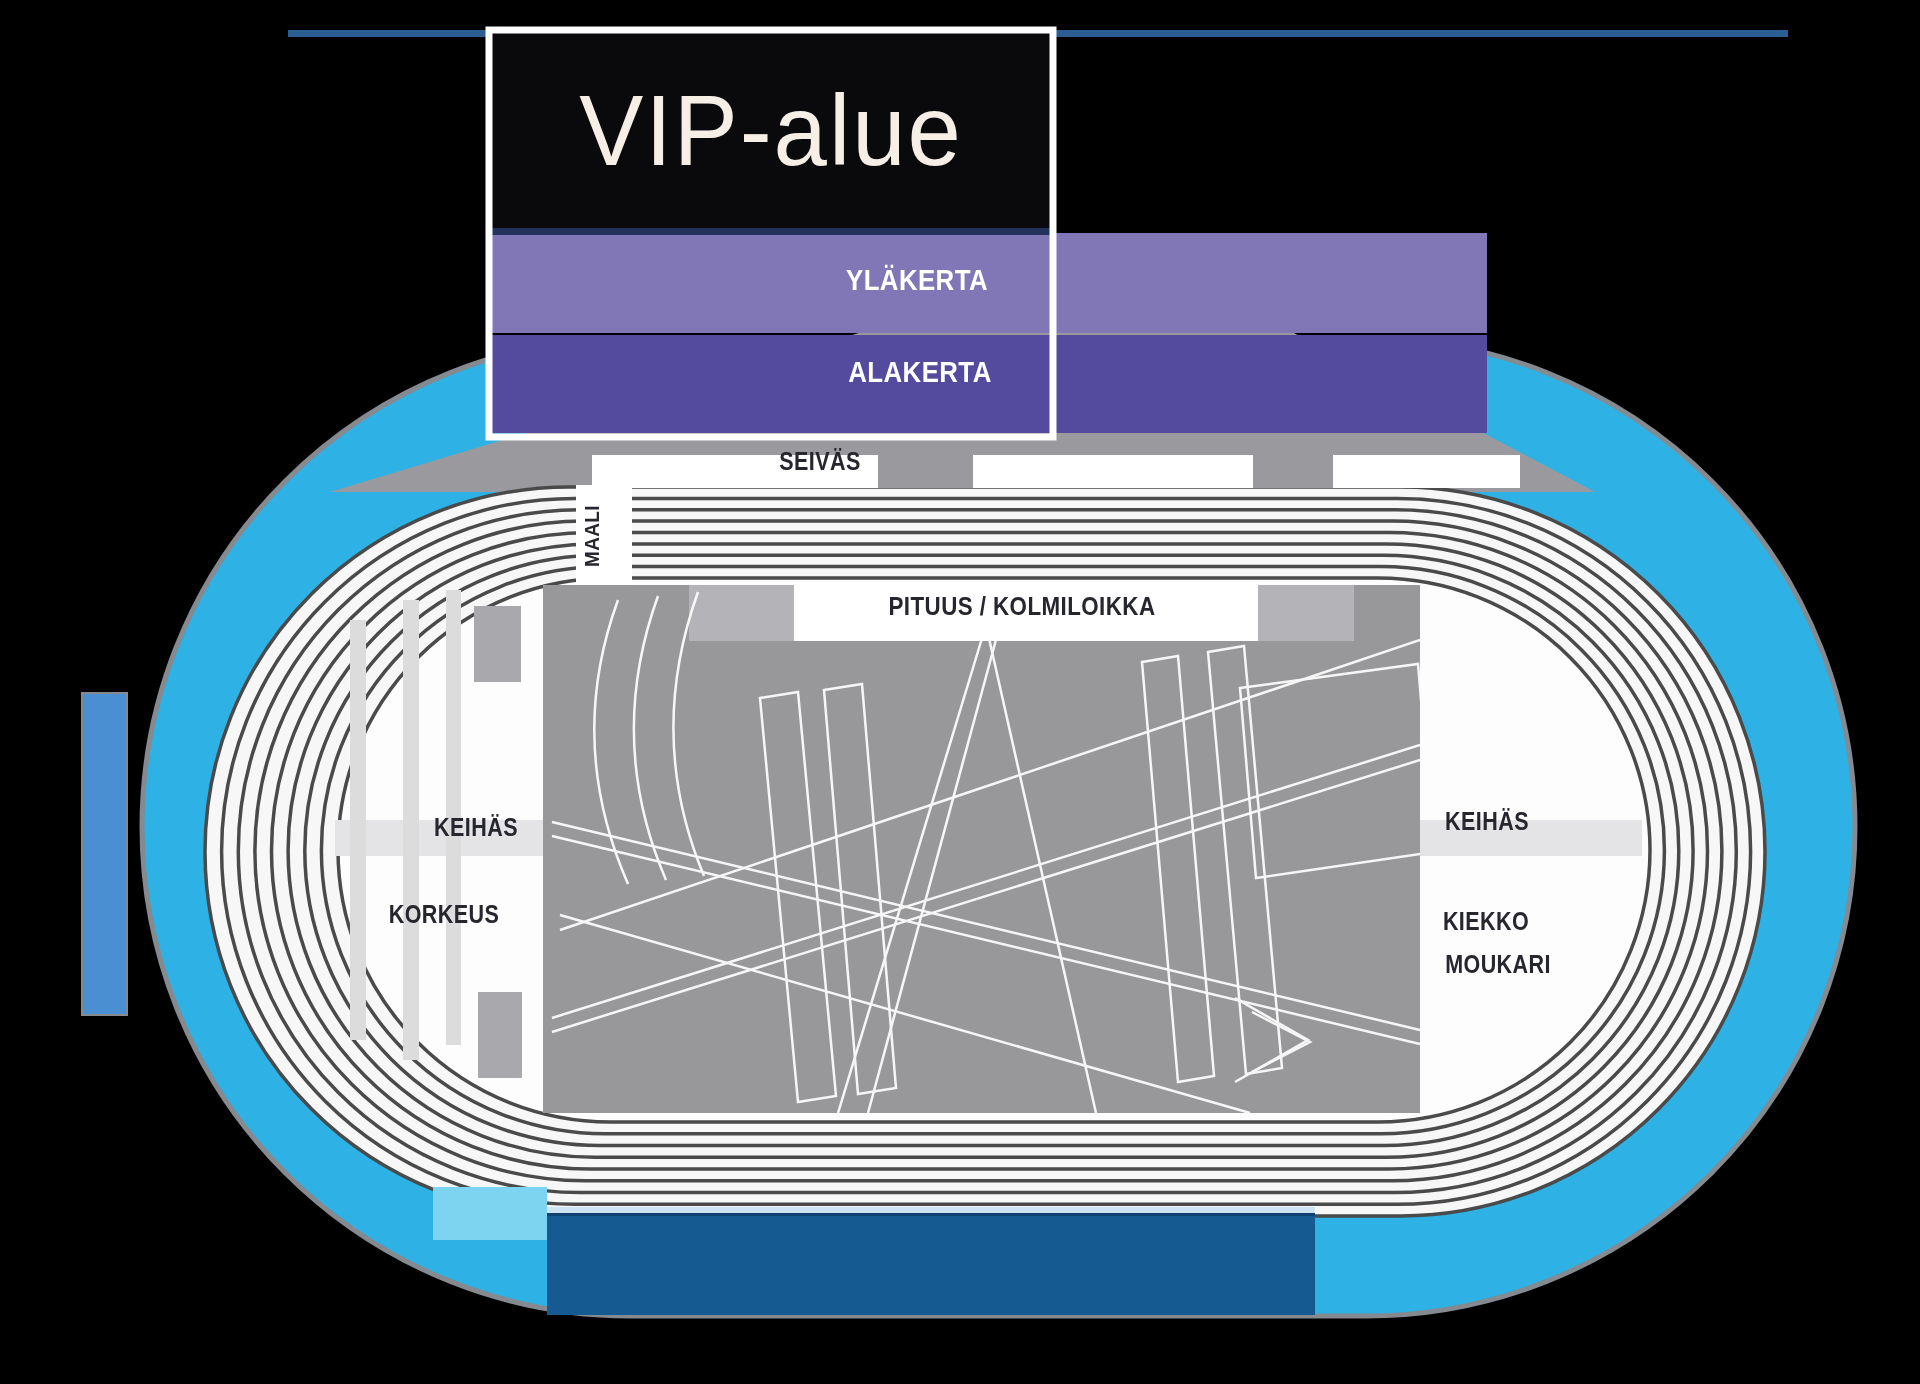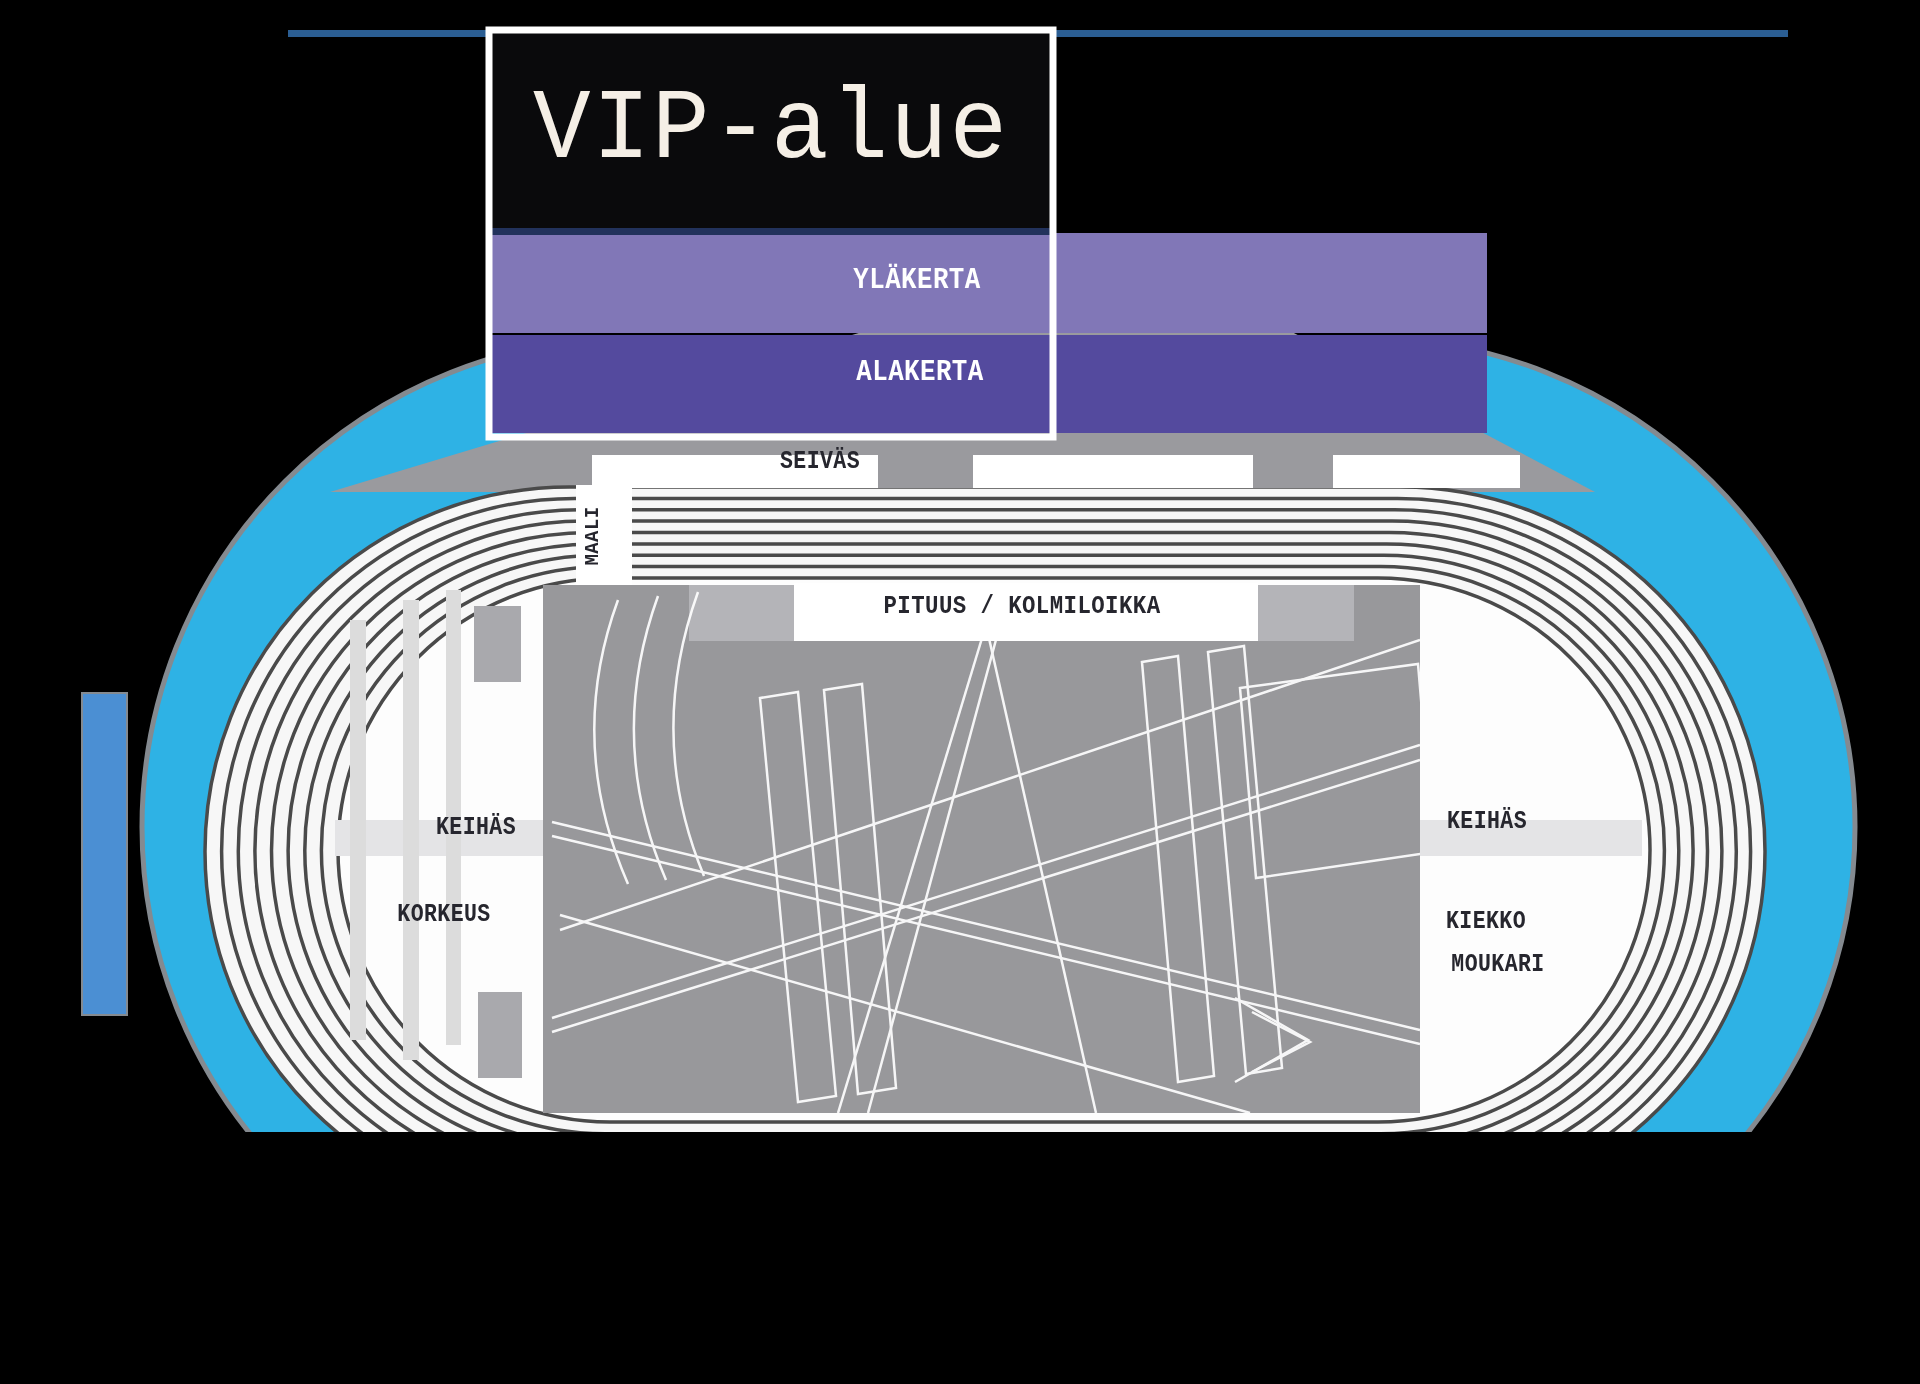--- a/index.html
+++ b/index.html
@@ -1,17 +1,17 @@
 <!DOCTYPE html>
 <html style="--c-background: #000000; --c-cyan_ring: #2eb2e5; --c-cyan_light: #7dd4f0; --c-stand_bottom_blue: #155a90; --c-stand_top_edge: #104271; --c-stand_pale_line: #cfe4f2; --c-side_stand_blue: #4b8fd3; --c-ylakerta_purple: #8177b7; --c-alakerta_purple: #544a9e; --c-concourse_gray: #9a9a9e; --c-field_gray: #98989b; --c-track_white: #f7f7f7; --c-infield_white: #fdfdfd; --c-lane_line: #4a4a4a; --c-label_dark: #26262e; --c-vip_black: #0a0a0c; --c-vip_border: #ffffff; --c-top_line_navy: #2b5e93; --c-divider_navy: #22325c; --c-outline_gray: #848a90; --c-strip_light: #dcdcdc; --c-block_gray: #a9a9ad; --c-runway_block: #b4b4b8; --c-band_light: #e4e4e6; --c-sector_line: #ffffff;"><head>
 <meta charset="utf-8">
 <style>
   html,body{margin:0;padding:0;background:#000;}
-  .canvas{position:relative;width:1920px;height:1132px;background:var(--c-background,#000);overflow:hidden;
-          font-family:Liberation Mono, monospace;}
+  .canvas{position:relative;width:1920px;height:1384px;background:var(--c-background,#000);overflow:hidden;
+          font-family:Liberation Sans, sans-serif;}
   .canvas svg{position:absolute;left:0;top:0;}
   .lbl{position:absolute;transform:translate(-50%,-50%) scaleX(.86);transform-origin:center;
        font-weight:bold;color:var(--c-label_dark,#26262e);white-space:nowrap;letter-spacing:.5px;}
   .lbl-vip{font-weight:400;color:#f5efe6;font-size:100px;letter-spacing:2px;transform:translate(-50%,-50%) scaleX(.96);}
   .lbl-band{color:#fff;font-size:30px;}
   .lbl-sm{font-size:25px;}
   .lbl-pituus{font-size:26px;}
   .lbl-maali{font-size:21px;transform:translate(-50%,-50%) rotate(-90deg) scaleX(.9);}
 </style>
 </head>

